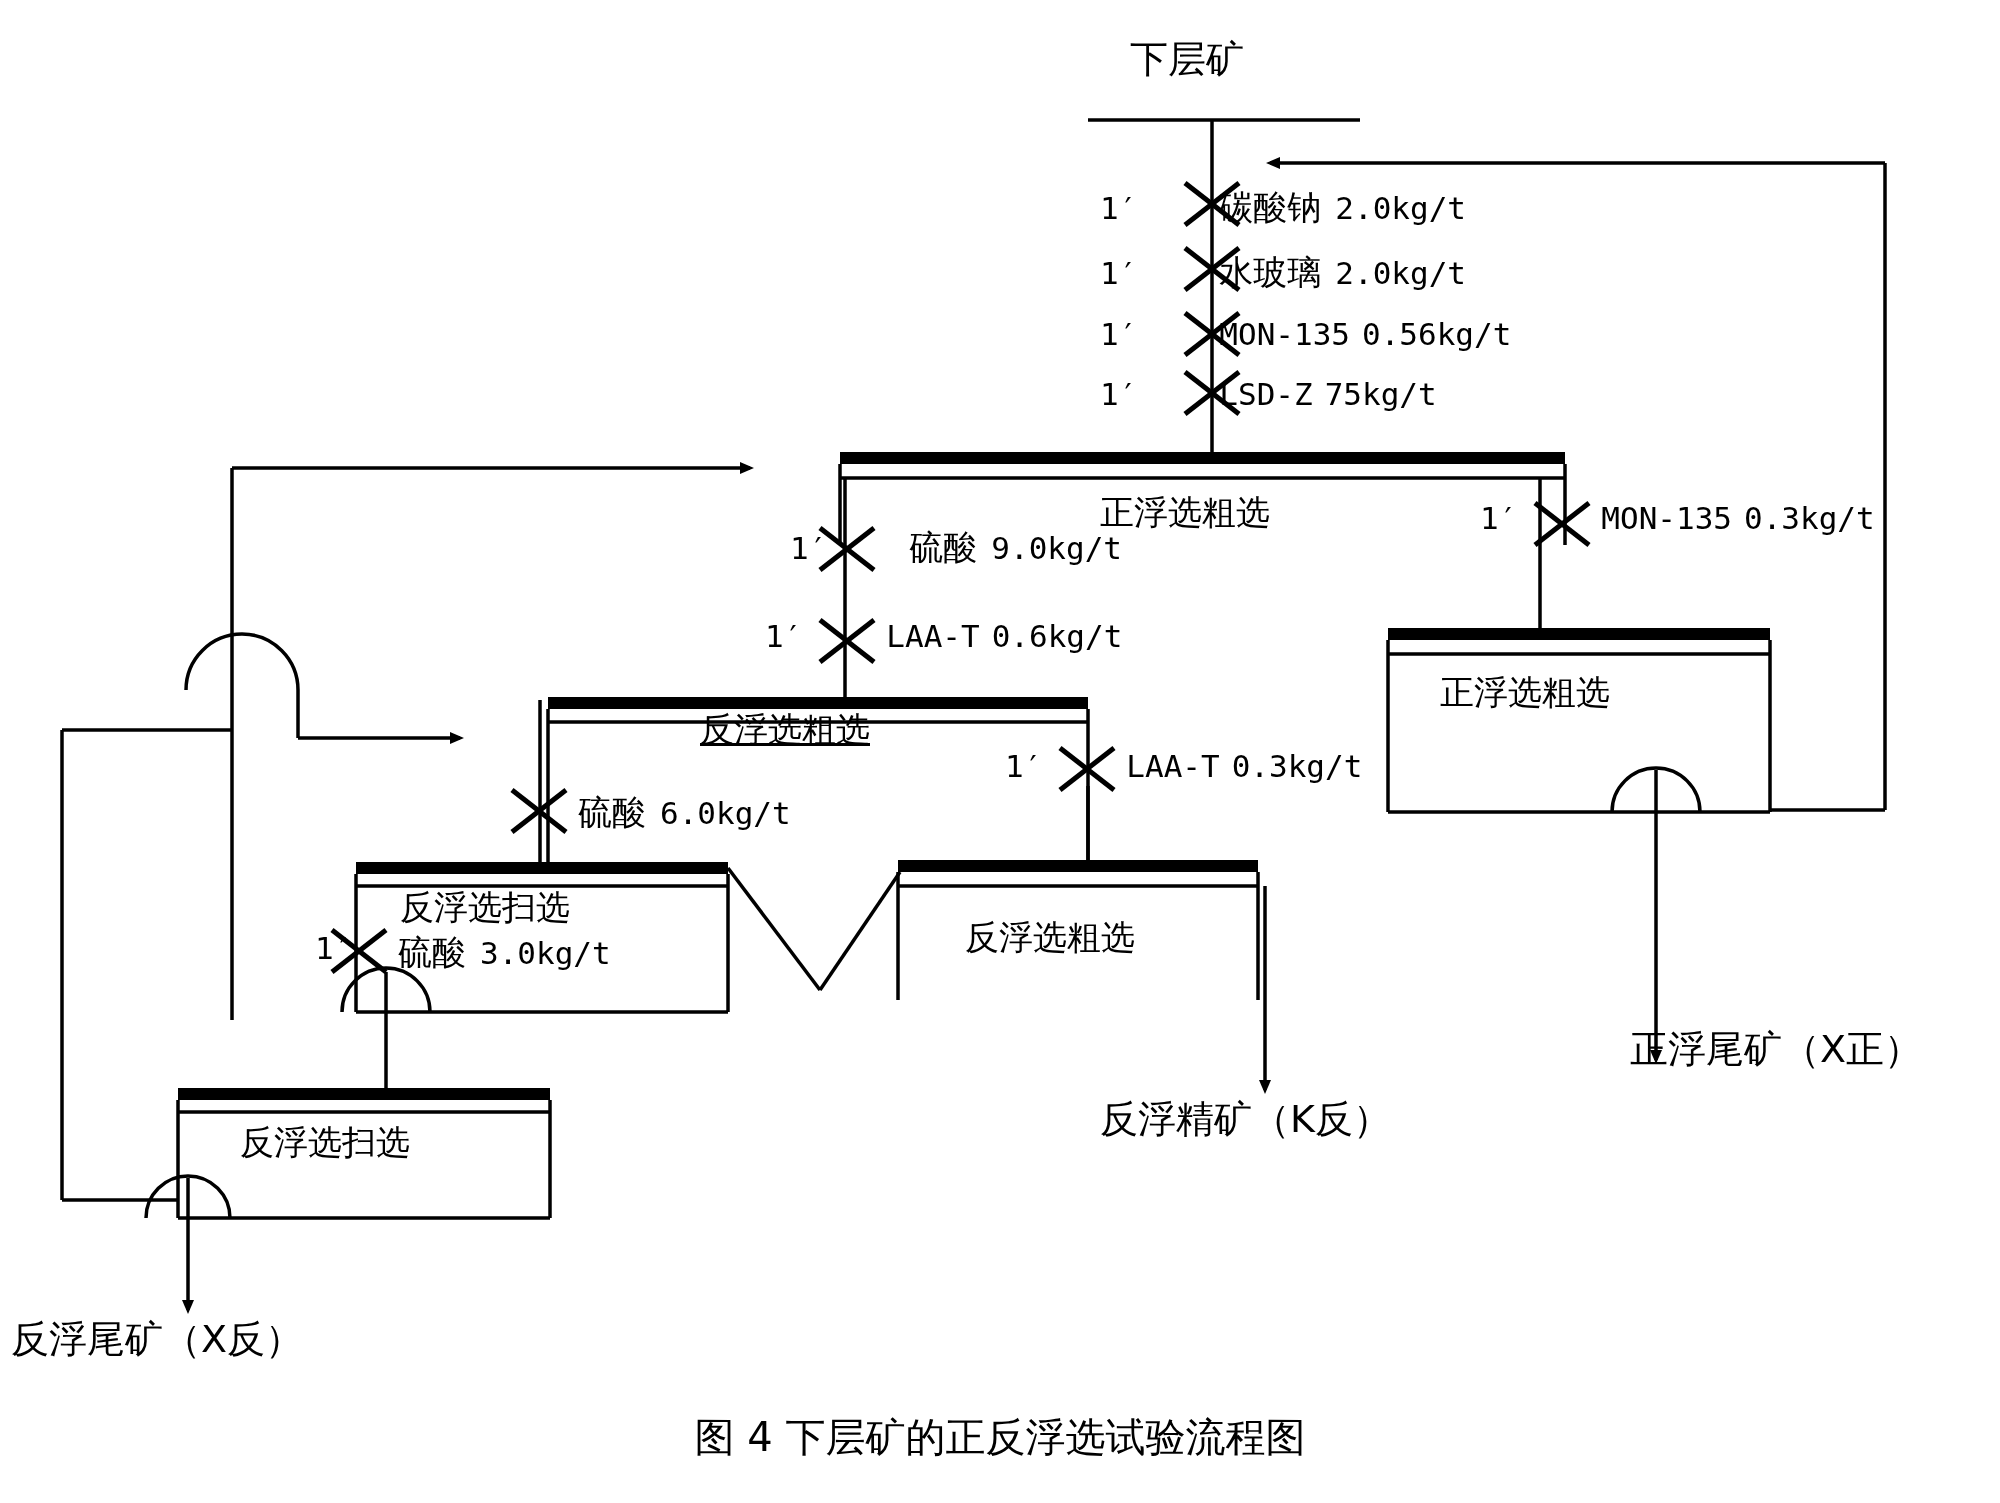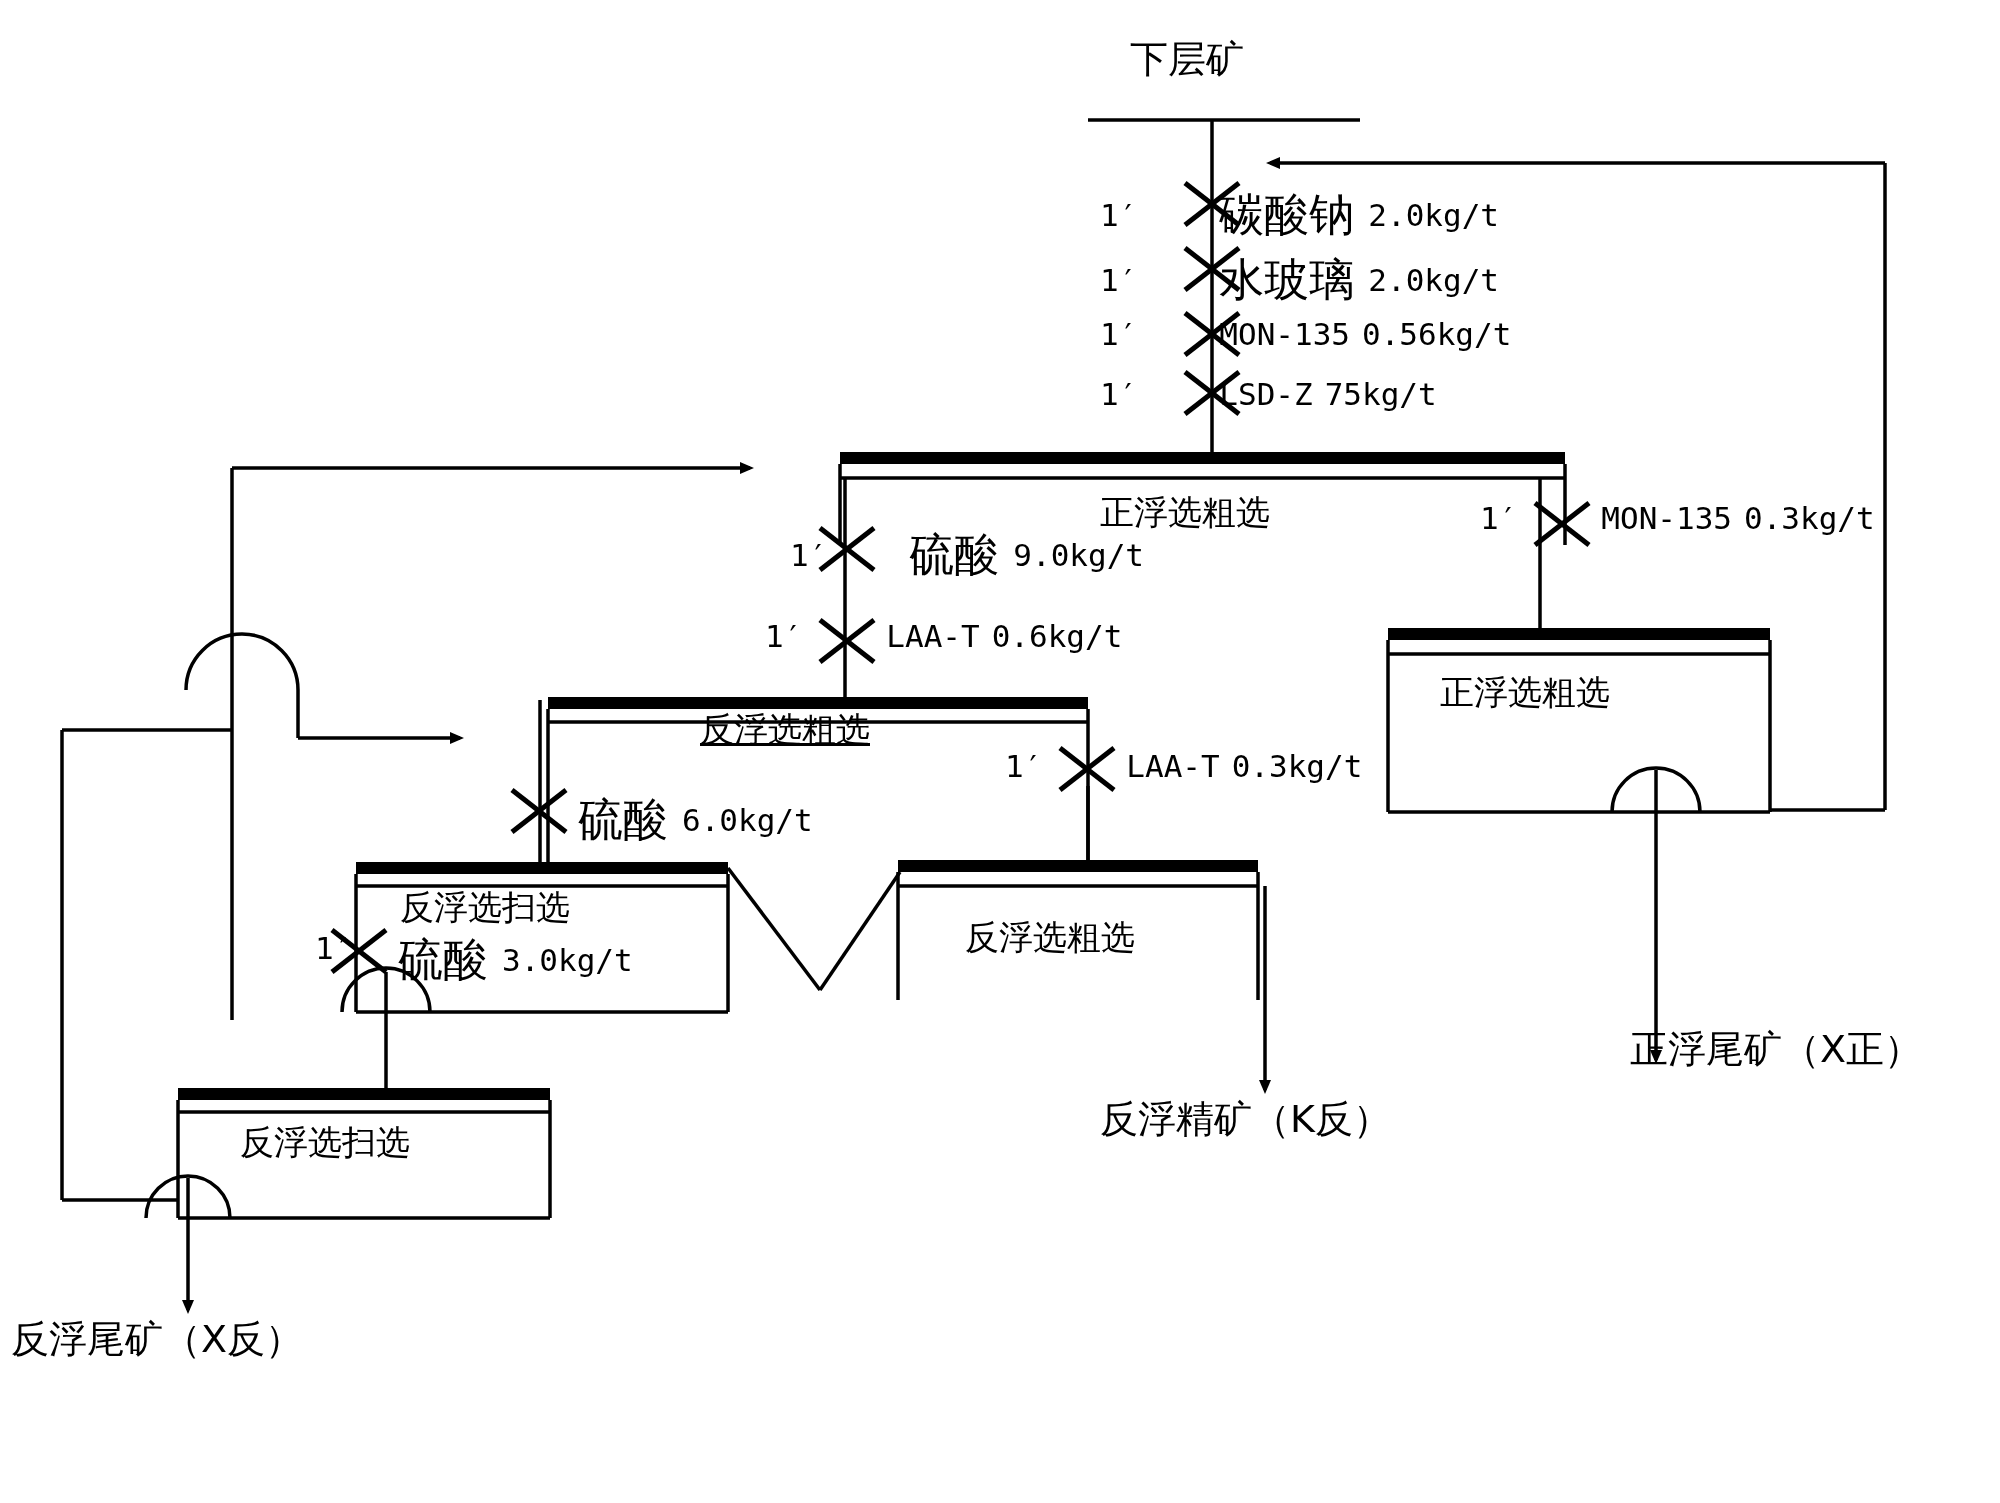--- a/index.html
+++ b/index.html
@@ -50,21 +50,21 @@
     display: flex;
     align-items: center;
     white-space: nowrap;
   }
   .reagent-row .amt {
     font-family: "DejaVu Sans Mono", monospace;
     font-size: 31px;
   }
   .reagent-row .nm-cn {
     font-family: Liberation Serif, serif;
-    font-size: 45px;
+    font-size: 34px;
   }
   .reagent-row .nm-en {
     font-family: "DejaVu Sans Mono", monospace;
     font-size: 31px;
   }
 </style>
 </head>
 <body>
 
 <div id="stage">
@@ -272,13 +272,14 @@
   <div class="reagent-row" style="left:398px; top:930px;">
     <span class="nm-cn">硫酸</span>
     <span style="display:inline-block;width:14px"></span>
     <span class="amt">3.0kg/t</span>
   </div>
 
   <div class="lbl cnbig" style="left:1610px; top:1030px;margin-left:20px;">正浮尾矿（X正）</div>
   <div class="lbl cnbig" style="left:1100px; top:1100px;">反浮精矿（K反）</div>
   <div class="lbl cnbig" style="left:11px; top:1320px;">反浮尾矿（X反）</div>
 
+  <div class="caption" style="left:0; top:1410px;">图 4  下层矿的正反浮选试验流程图</div>
 </div>
 
 </body></html>

